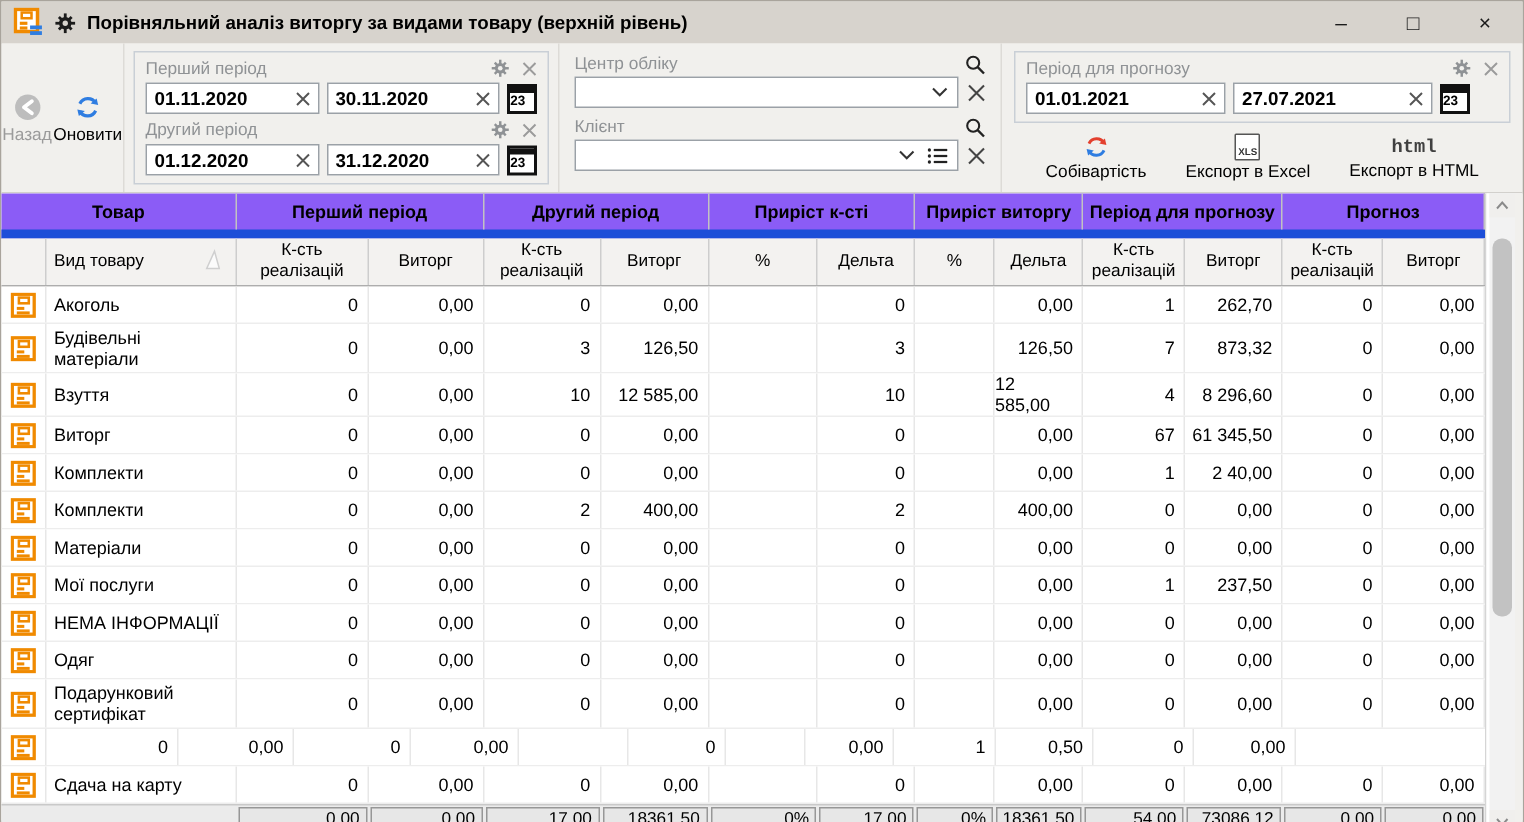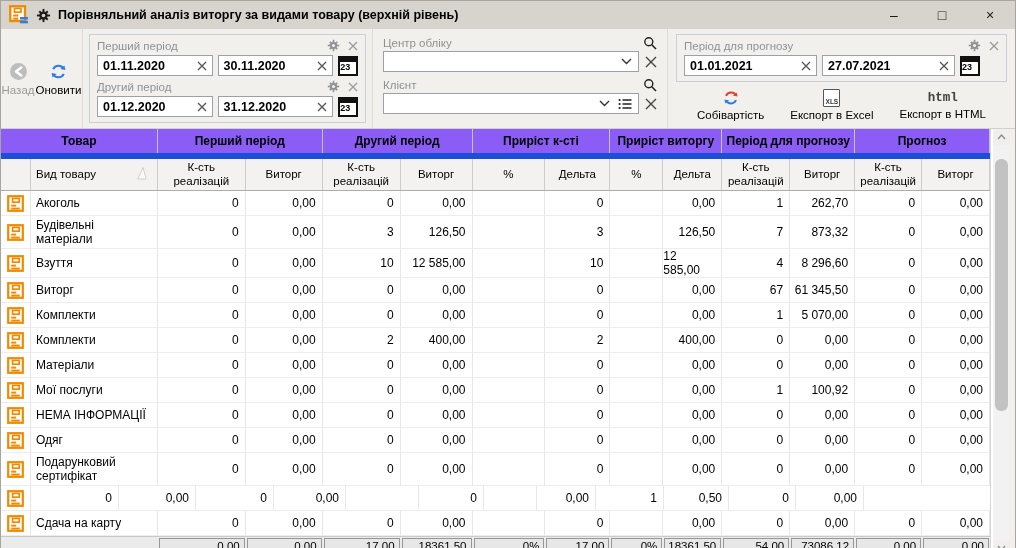--- a/index.html
+++ b/index.html
@@ -478,21 +478,21 @@
             </div>
     <div class="cell c2 num val">0</div>
     <div class="cell c3 num val">0,00</div>
     <div class="cell c4 num val">0</div>
     <div class="cell c5 num val">0,00</div>
     <div class="cell c6 num val"></div>
     <div class="cell c7 num val">0</div>
     <div class="cell c8 num val"></div>
     <div class="cell c9 num val">0,00</div>
     <div class="cell c10 num val">1</div>
-    <div class="cell c11 num val">5 070,00</div>
+    <div class="cell c11 num val">2 40,00</div>
     <div class="cell c12 num val">0</div>
     <div class="cell c13 num val">0,00</div>
   </div>
           <div class="row">
     <div class="cell c0 icon-cell">
               <svg width="17" height="17" viewBox="0 0 17 17">
     <rect x="1.2" y="1.2" width="14.6" height="14.6" fill="#fff" stroke="#f08a00" stroke-width="2.2"></rect>
     <rect x="5.6" y="3.4" width="6.6" height="3.8" fill="#fff" stroke="#f08a00" stroke-width="1.7"></rect>
     <rect x="4.2" y="9.6" width="5" height="2" fill="#f08a00"></rect>
     <rect x="4.2" y="12.6" width="8.6" height="2" fill="#f08a00"></rect>
@@ -553,21 +553,21 @@
             </div>
     <div class="cell c2 num val">0</div>
     <div class="cell c3 num val">0,00</div>
     <div class="cell c4 num val">0</div>
     <div class="cell c5 num val">0,00</div>
     <div class="cell c6 num val"></div>
     <div class="cell c7 num val">0</div>
     <div class="cell c8 num val"></div>
     <div class="cell c9 num val">0,00</div>
     <div class="cell c10 num val">1</div>
-    <div class="cell c11 num val">100,92</div>
+    <div class="cell c11 num val">237,50</div>
     <div class="cell c12 num val">0</div>
     <div class="cell c13 num val">0,00</div>
   </div>
           <div class="row">
     <div class="cell c0 icon-cell">
               <svg width="17" height="17" viewBox="0 0 17 17">
     <rect x="1.2" y="1.2" width="14.6" height="14.6" fill="#fff" stroke="#f08a00" stroke-width="2.2"></rect>
     <rect x="5.6" y="3.4" width="6.6" height="3.8" fill="#fff" stroke="#f08a00" stroke-width="1.7"></rect>
     <rect x="4.2" y="9.6" width="5" height="2" fill="#f08a00"></rect>
     <rect x="4.2" y="12.6" width="8.6" height="2" fill="#f08a00"></rect>

